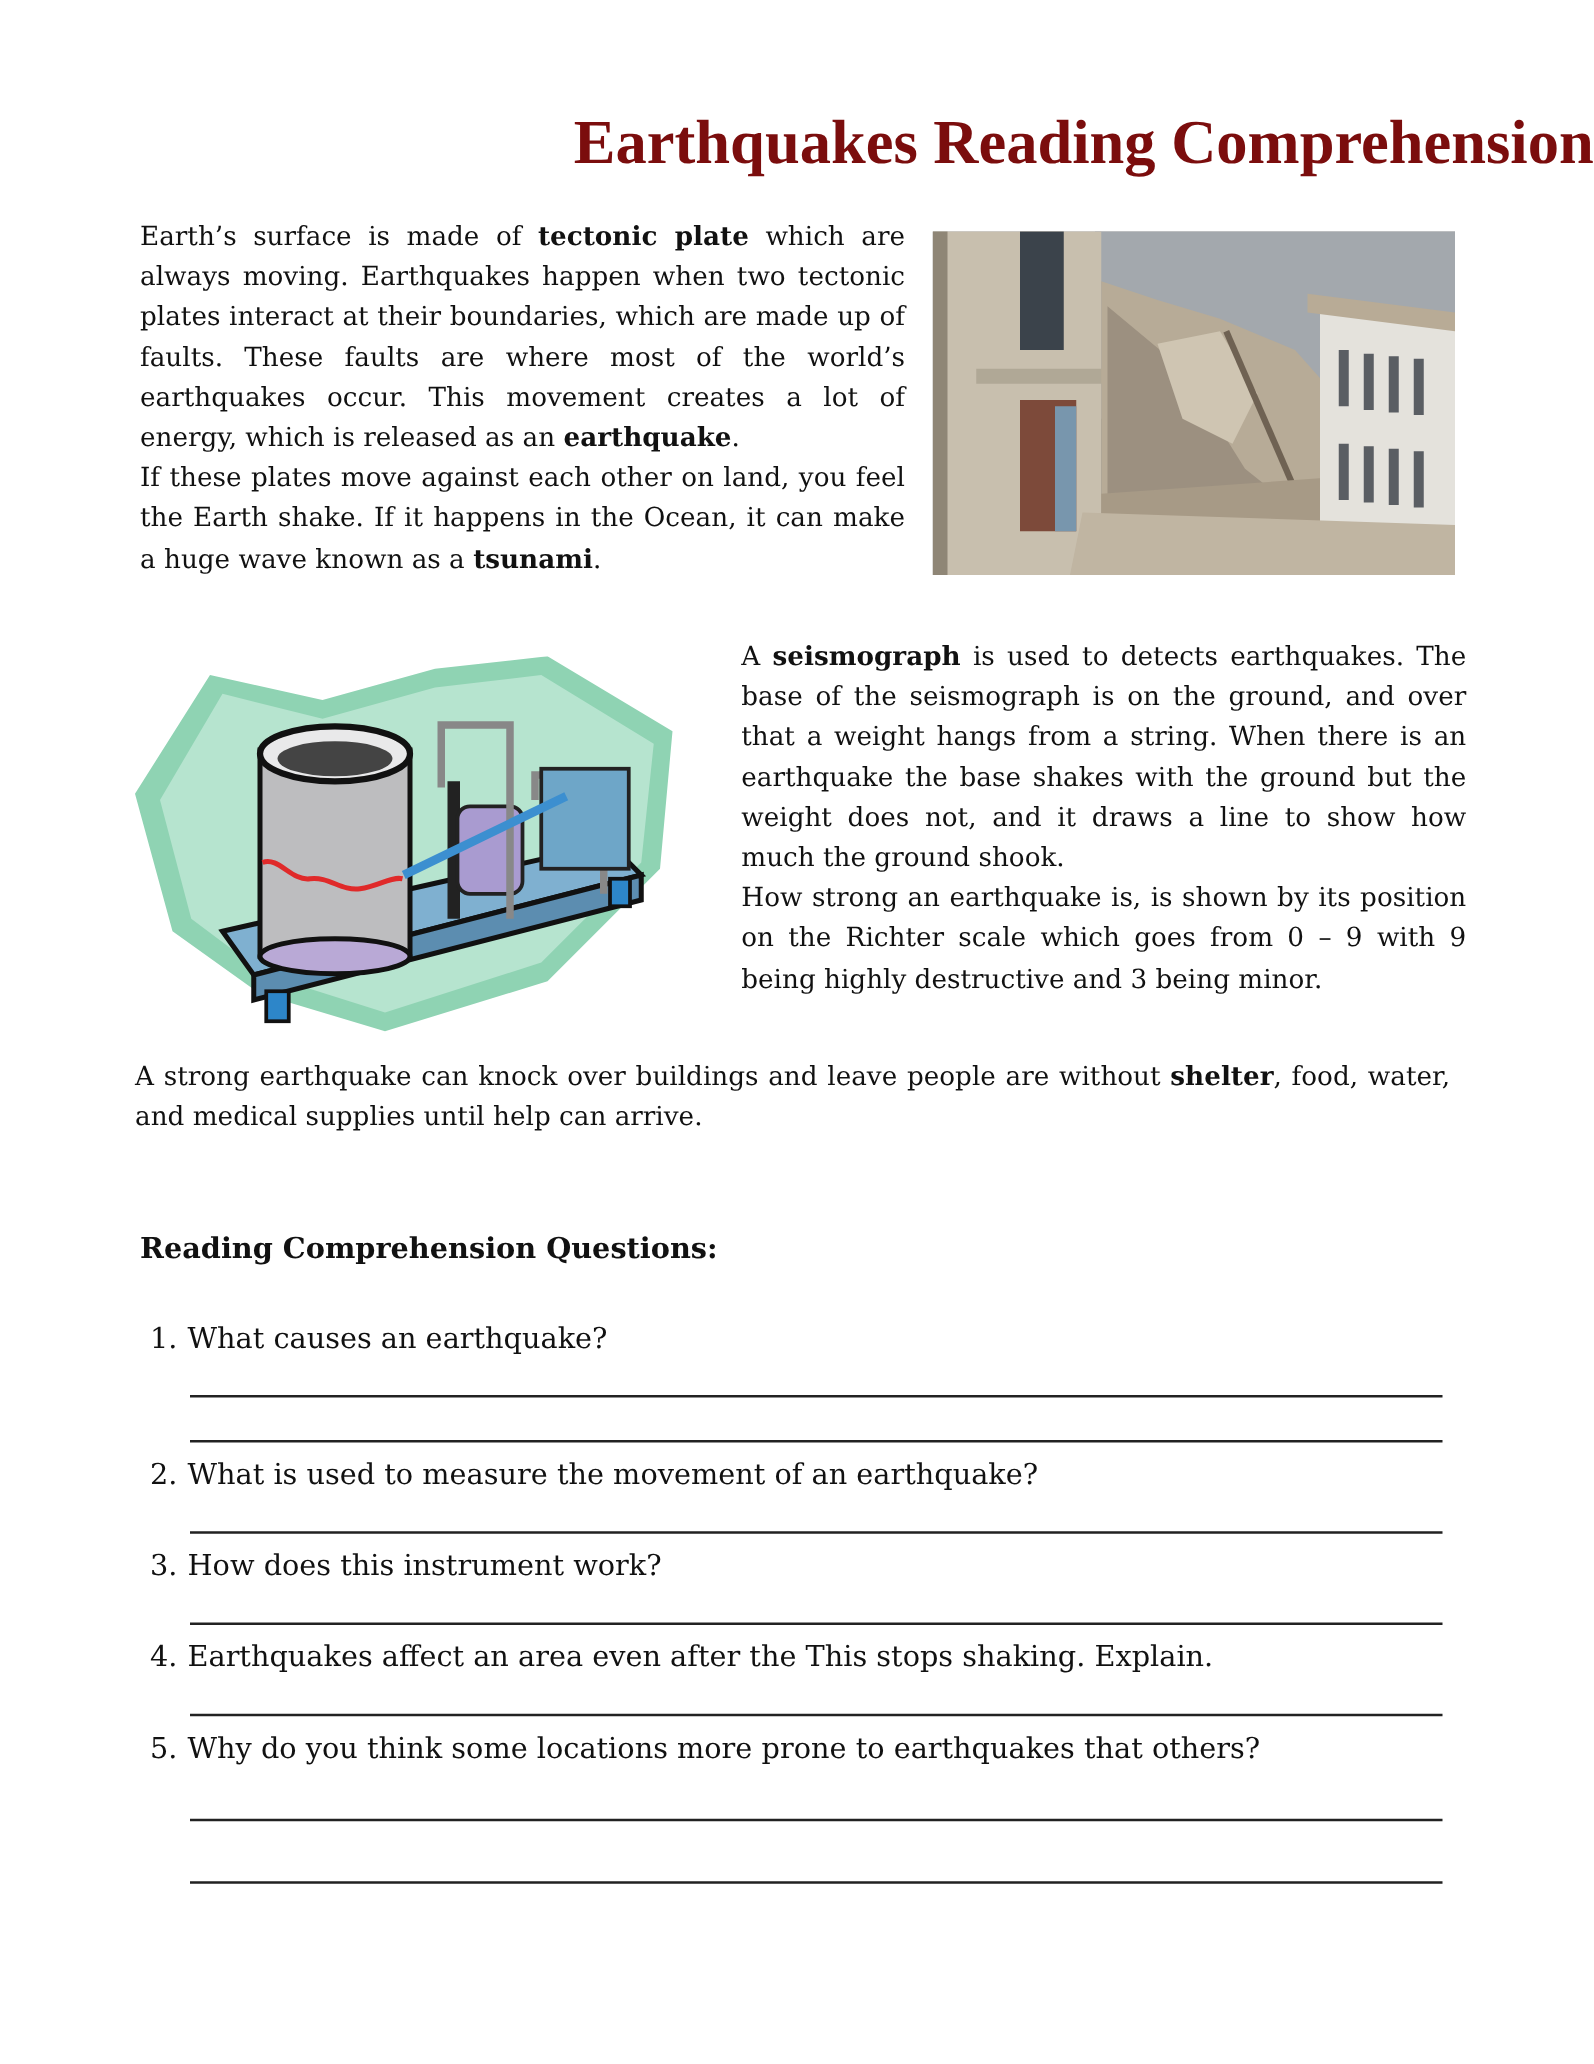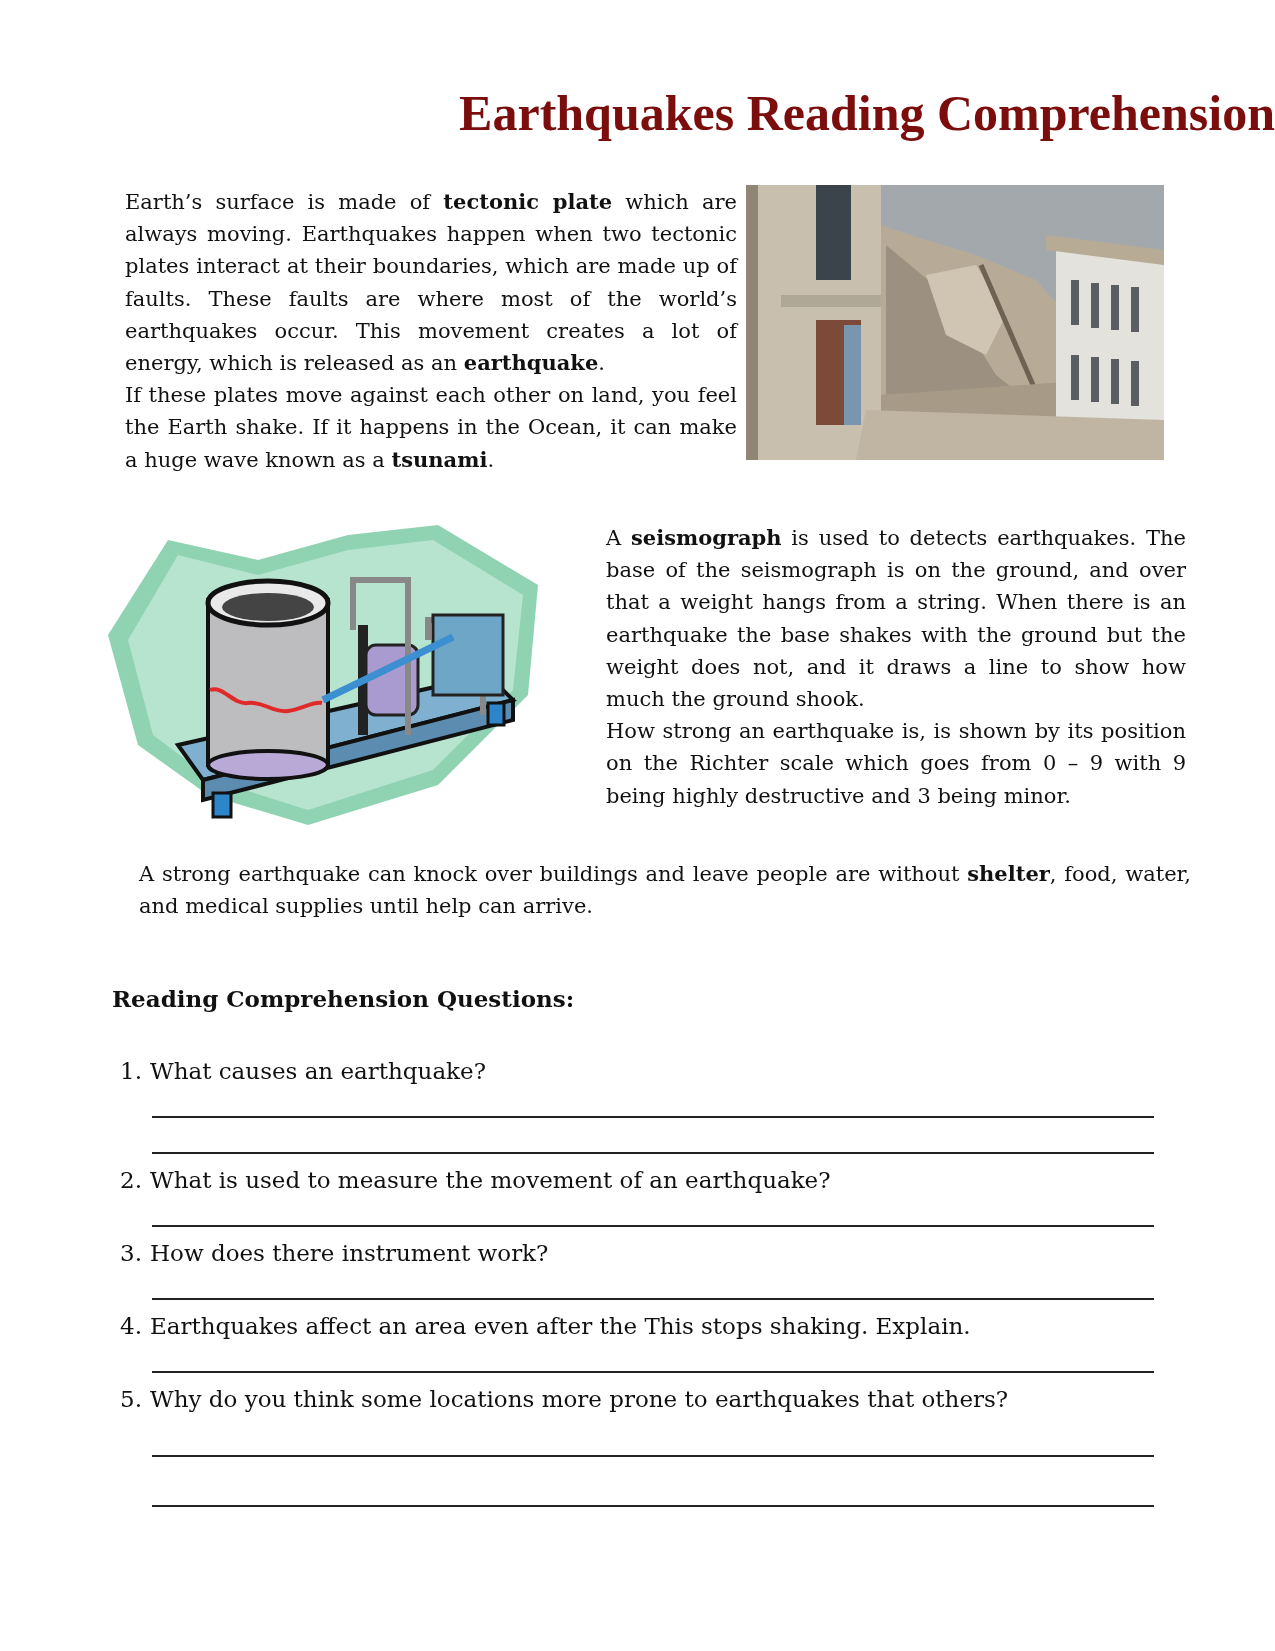--- a/index.html
+++ b/index.html
@@ -1,25 +1,25 @@
 <!DOCTYPE html>
 <html><head>
 <meta charset="utf-8">
 <style>
   html, body { margin: 0; padding: 0; background: #ffffff; }
   body { width: 1275px; height: 1651px; position: relative; overflow: hidden;
          font-family: "DejaVu Serif", "Liberation Serif", serif; color: #111; }
   .title { position: absolute; left: 0; width: 1275px; top: 84px; text-align: right;
            font-family: "Liberation Serif", serif; font-weight: bold; font-size: 50px;
            color: #7b0d0d; letter-spacing: 0px; }
-  .para { position: absolute; font-size: 21px; line-height: 32.2px; text-align: justify; margin: 13px; }
+  .para { position: absolute; font-size: 21px; line-height: 32.2px; text-align: justify; margin: 0; }
   .para b { font-weight: bold; }
   .p1 { left: 112px; top: 173px; width: 612px; }
   .p2 { left: 593px; top: 509px; width: 580px; }
-  .p3 { left: 126px; top: 845px; width: 1052px; }
+  .p3 { left: 108px; top: 845px; width: 1052px; }
   .photo { position: absolute; left: 746px; top: 185px; width: 418px; height: 275px; overflow: hidden; }
   .clip { position: absolute; left: 108px; top: 525px; width: 460px; height: 315px; }
   .qhead { position: absolute; left: 112px; top: 985px; font-size: 23px; font-weight: bold; text-align: center; }
   .q { position: absolute; left: 112px; font-size: 23px; text-align: center; }
   .q .num { display: inline-block; width: 38px; }
   .line { position: absolute; left: 152px; width: 1002px; height: 0; border-top: 2px solid #222; }
 </style>
 </head>
 <body>
 
@@ -92,21 +92,21 @@
 
 <div class="qhead">Reading Comprehension Questions:</div>
 
 <div class="q" style="top:1058px"><span class="num">1.</span><span>What causes an earthquake?</span></div>
 <div class="line" style="top:1116px"></div>
 <div class="line" style="top:1152px"></div>
 
 <div class="q" style="top:1167px"><span class="num">2.</span><span>What is used to measure the movement of an earthquake?</span></div>
 <div class="line" style="top:1225px"></div>
 
-<div class="q" style="top:1240px"><span class="num">3.</span><span>How does there instrument work?</span></div>
+<div class="q" style="top:1240px"><span class="num">3.</span><span>How does this instrument work?</span></div>
 <div class="line" style="top:1298px"></div>
 
 <div class="q" style="top:1313px"><span class="num">4.</span><span>Earthquakes affect an area even after the This stops shaking. Explain.</span></div>
 <div class="line" style="top:1371px"></div>
 
 <div class="q" style="top:1386px"><span class="num">5.</span><span>Why do you think some locations more prone to earthquakes that others?</span></div>
 <div class="line" style="top:1455px"></div>
 <div class="line" style="top:1505px"></div>
 
 </body></html>

